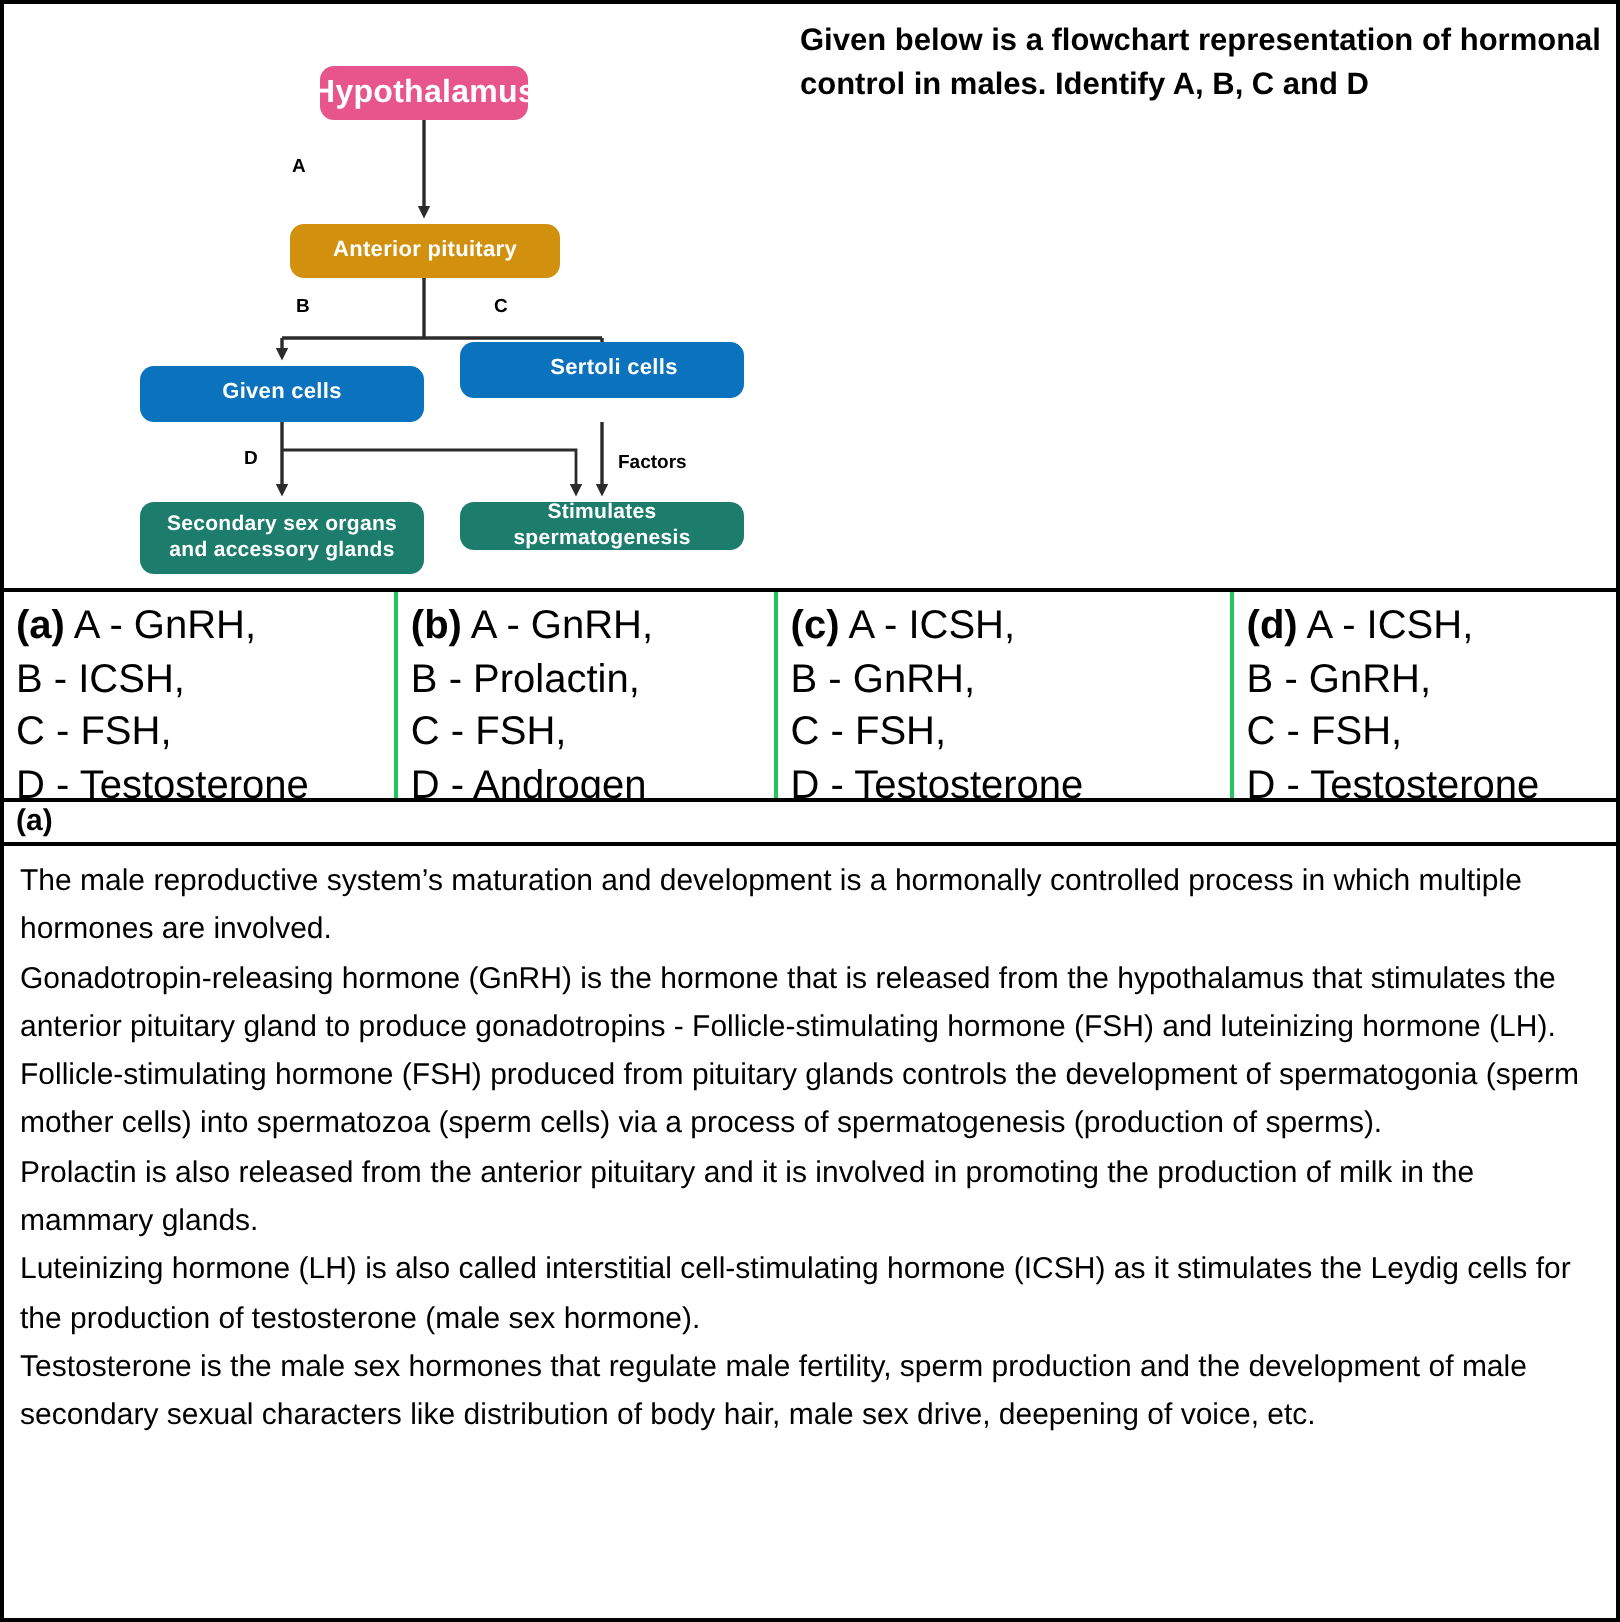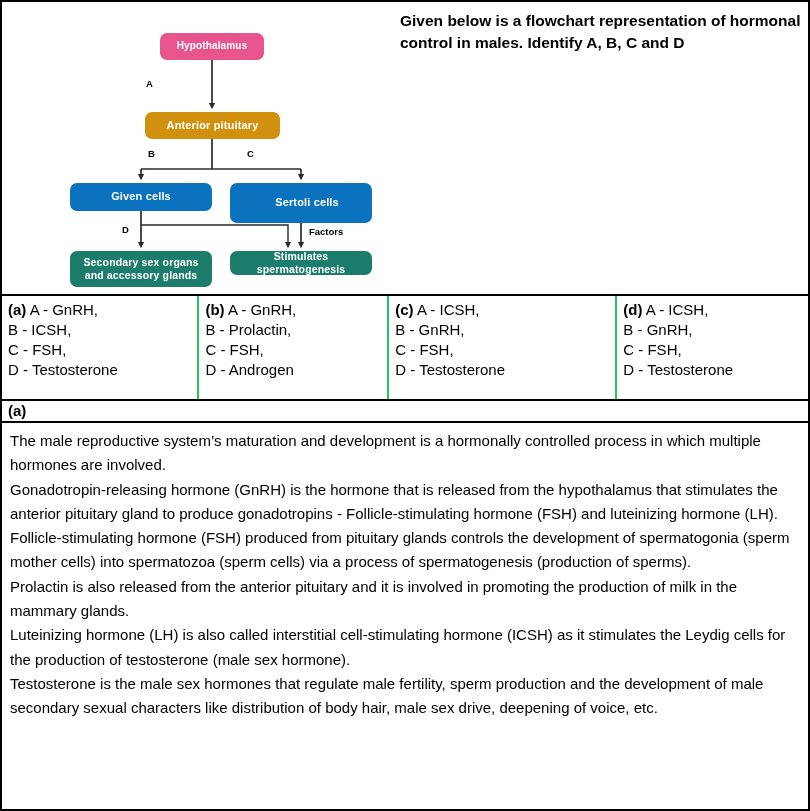--- a/index.html
+++ b/index.html
@@ -55,32 +55,32 @@
     font-weight: bold;
     display: flex;
     align-items: center;
     justify-content: center;
     text-align: center;
     line-height: 1.25;
     letter-spacing: 0.15px;
   }
   .n-hypo {
     left: 118px; top: 31px; width: 104px; height: 27px;
-    background: #e8558c; font-size: 10px;
+    background: #e8558c; font-size: 16px;
   }
   .n-ant {
     left: 103px; top: 110px; width: 135px; height: 27px;
     background: #d1900e; font-size: 11px;
   }
   .n-leydig {
     left: 28px; top: 181px; width: 142px; height: 28px;
     background: #0b73bd; font-size: 11px;
   }
   .n-sertoli {
-    left: 188px; top: 181px; width: 142px; height: 40px;
+    left: 188px; top: 169px; width: 142px; height: 28px;
     background: #0b73bd; font-size: 11px; padding-left: 12px;
   }
   .n-secondary {
     left: 28px; top: 249px; width: 142px; height: 36px;
     background: #1d7d6c; font-size: 10.5px;
   }
   .n-stim {
     left: 188px; top: 249px; width: 142px; height: 24px;
     background: #1d7d6c; font-size: 10.5px;
   }
@@ -110,21 +110,21 @@
     position: relative;
     display: flex;
     border-top: 2px solid #000;
     border-bottom: 2px solid #000;
     height: 107px;
     box-sizing: border-box;
   }
   .opt-cell {
     box-sizing: border-box;
     padding: 4px 2px 2px 6px;
-    font-size: 15px;
+    font-size: 20px;
     line-height: 1.33;
     color: #000;
     overflow: hidden;
   }
   .opt-cell + .opt-cell { border-left: 2px solid #22c55e; }
   .opt-c1 { width: 206px; }
   .opt-c2 { width: 200px; }
   .opt-c3 { width: 197px; }
   .opt-c4 { width: 203px; margin-left: 41px; }
   .opt-key { font-weight: bold; }

